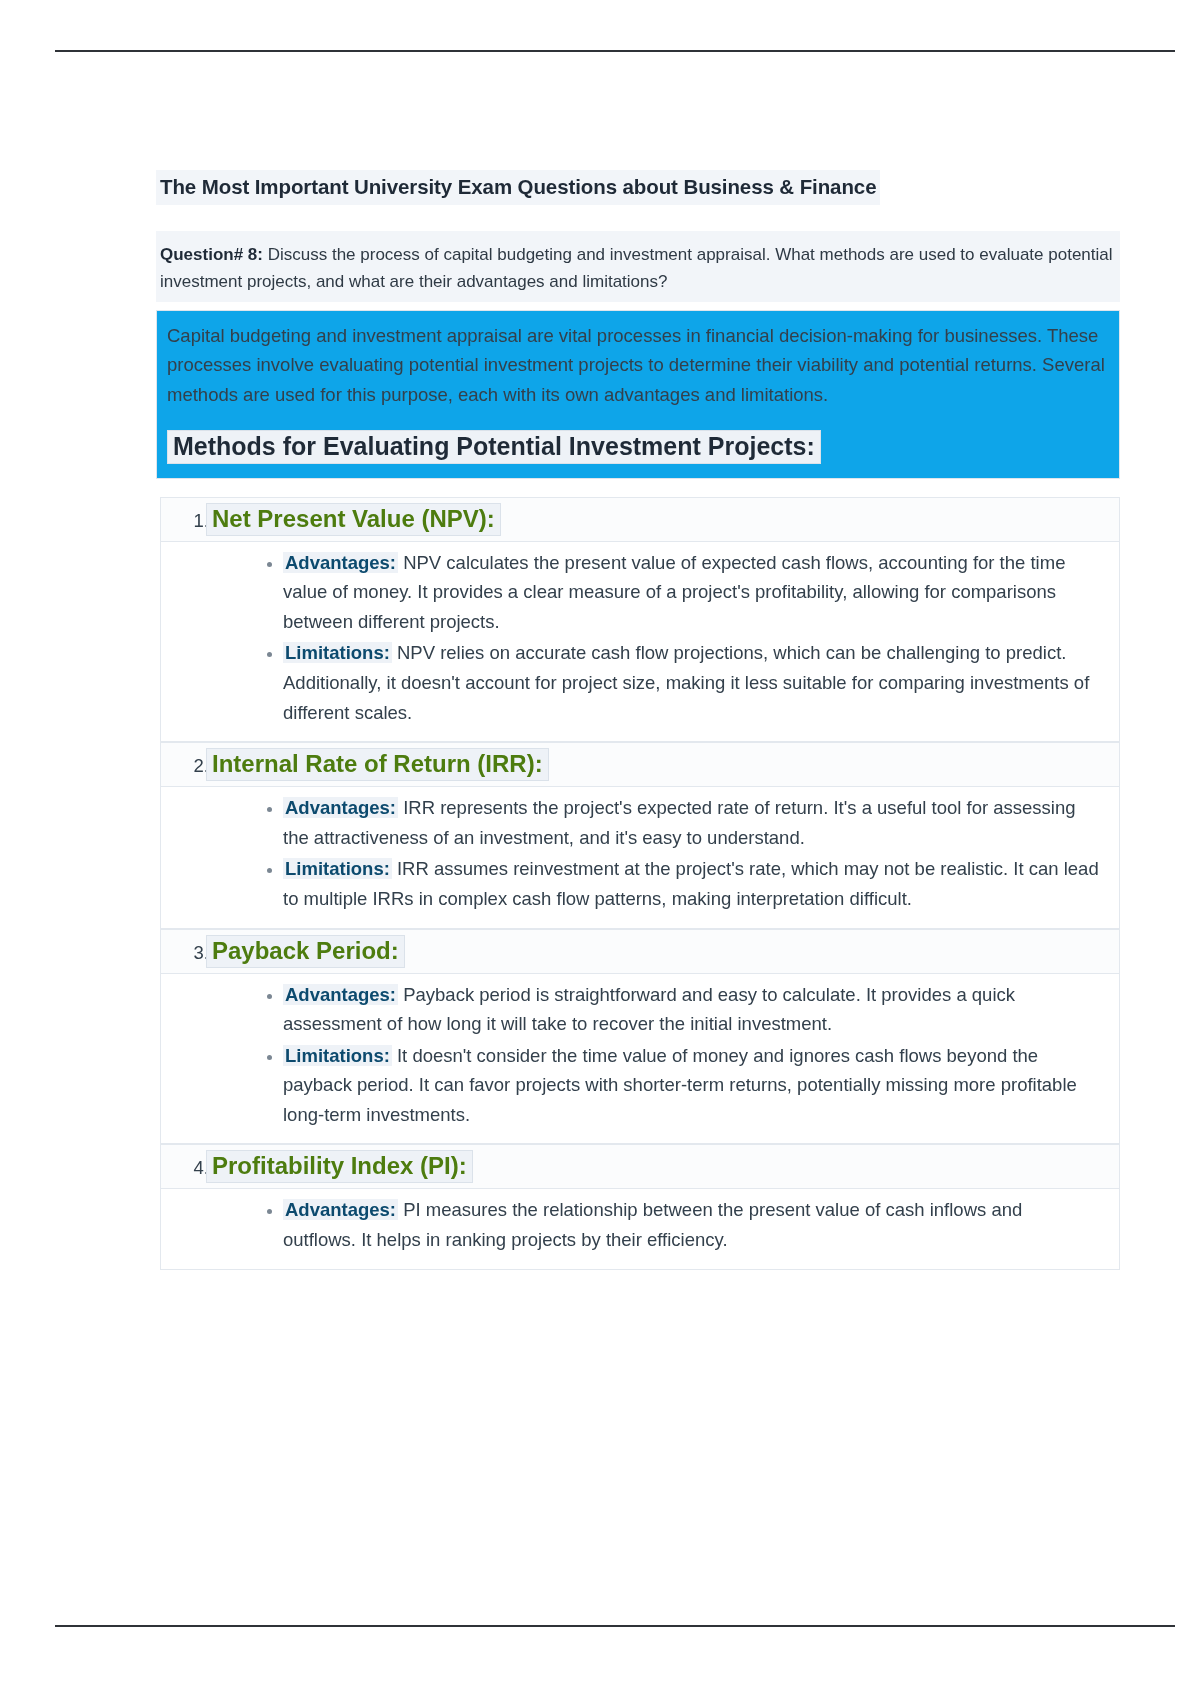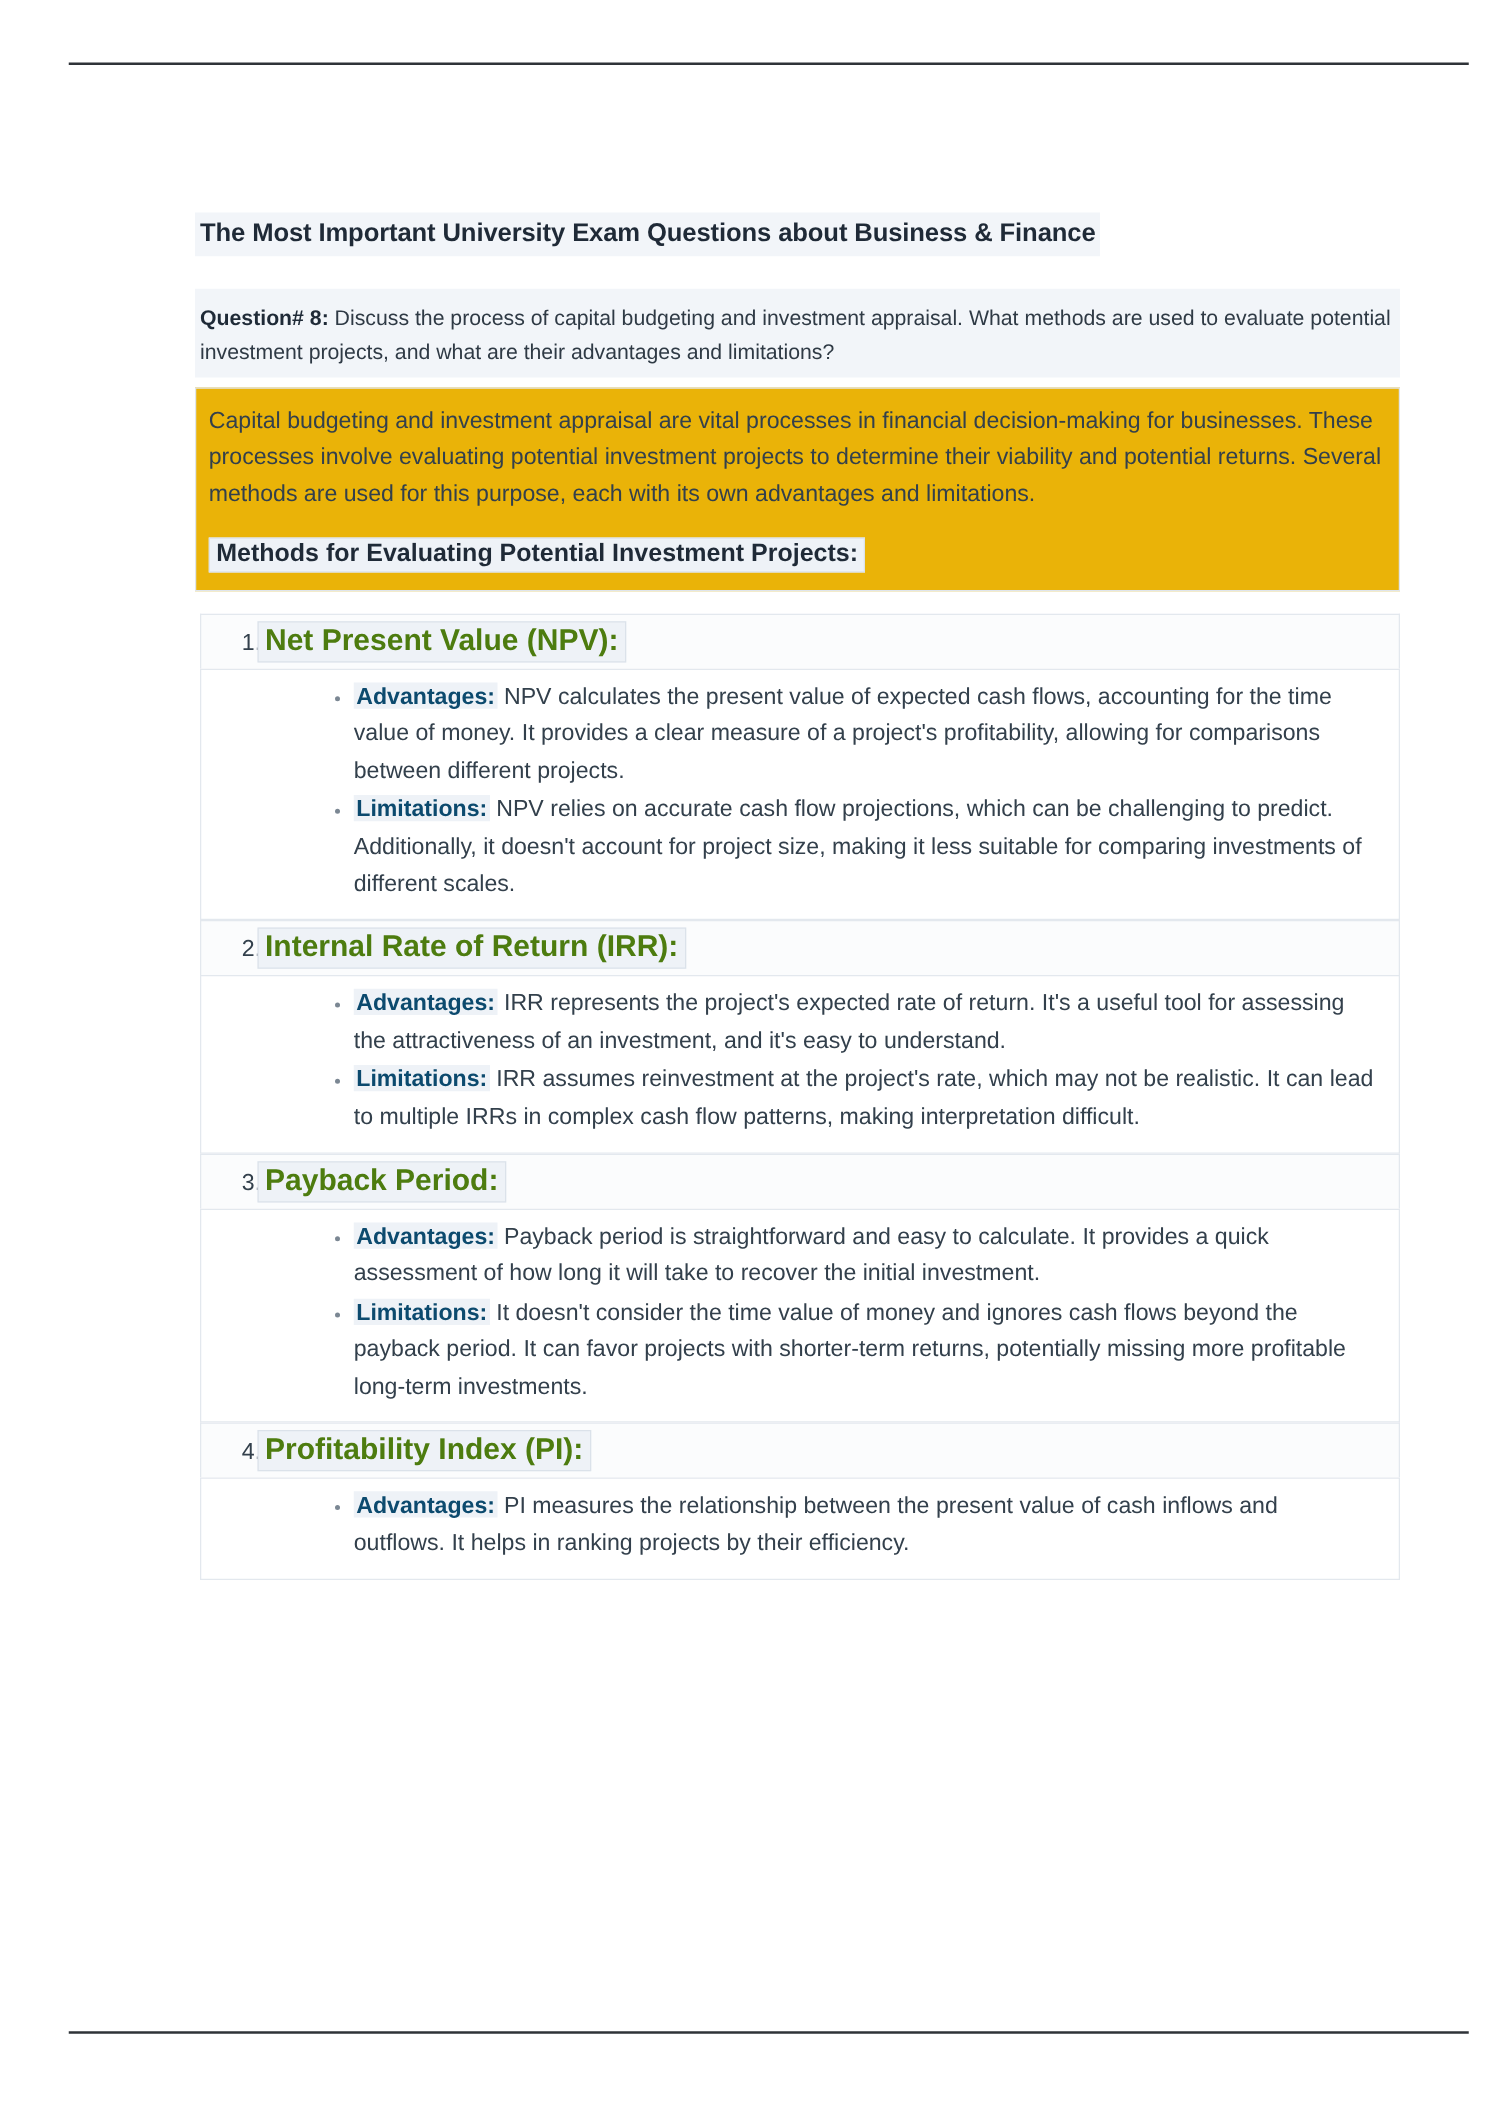--- a/index.html
+++ b/index.html
@@ -64,31 +64,31 @@
     color: #2f3a45;
   }
   .qtext b {
     color: #1f2a37;
   }
 
   .answer-box {
     margin-top: 8px;
     margin-left: -4px;
     border: 1px solid #dfe5ec;
-    background: #eab308;
+    background: #0ea5e9;
     padding: 10px 12px 14px 10px;
   }
   .answer-p {
     font-size: 18.5px;
     line-height: 1.6;
     color: #33404c;
   }
   .sub-head {
     margin-top: 20px;
-    font-size: 20px;
+    font-size: 25px;
     font-weight: bold;
     color: #1f2a37;
     display: inline-block;
     background: #eef2f7;
     border: 1px solid #dbe2ea;
     padding: 1px 5px 2px 5px;
   }
 
   ol.methods {
     list-style: decimal;

